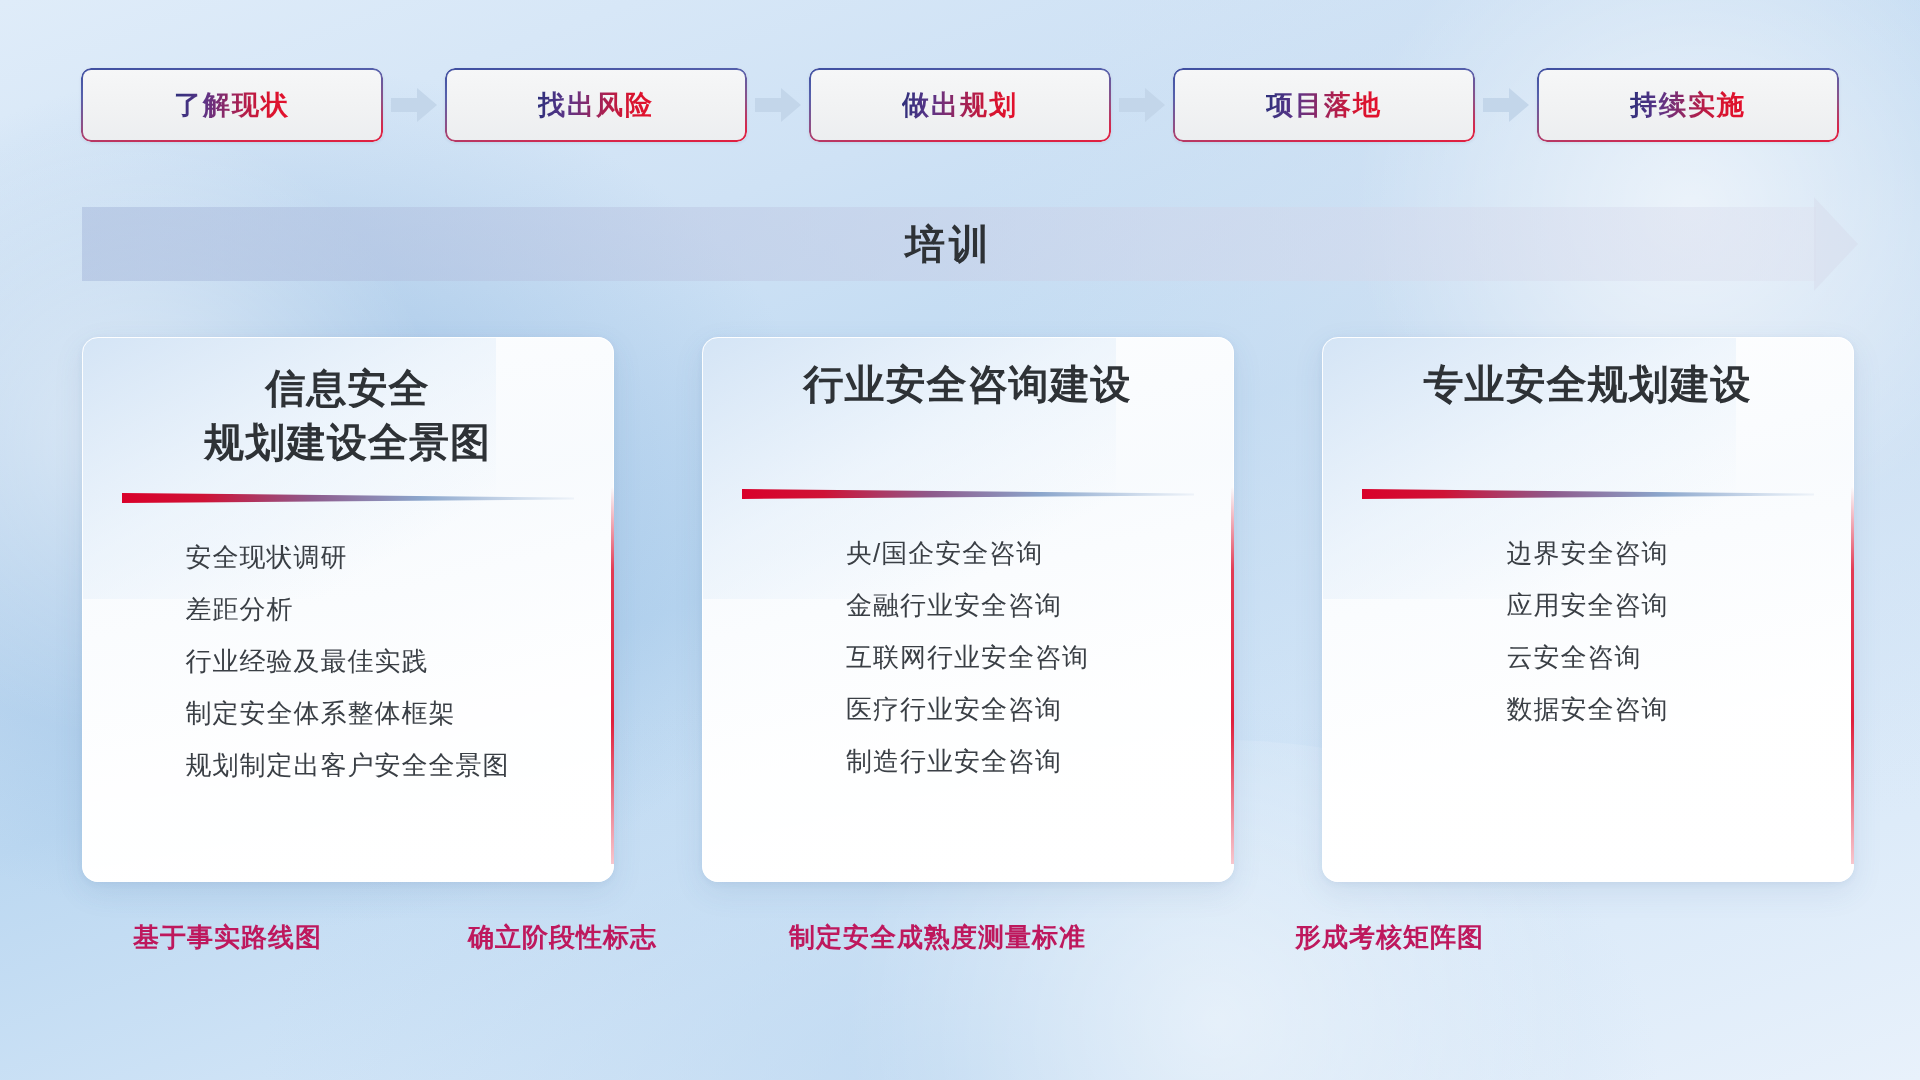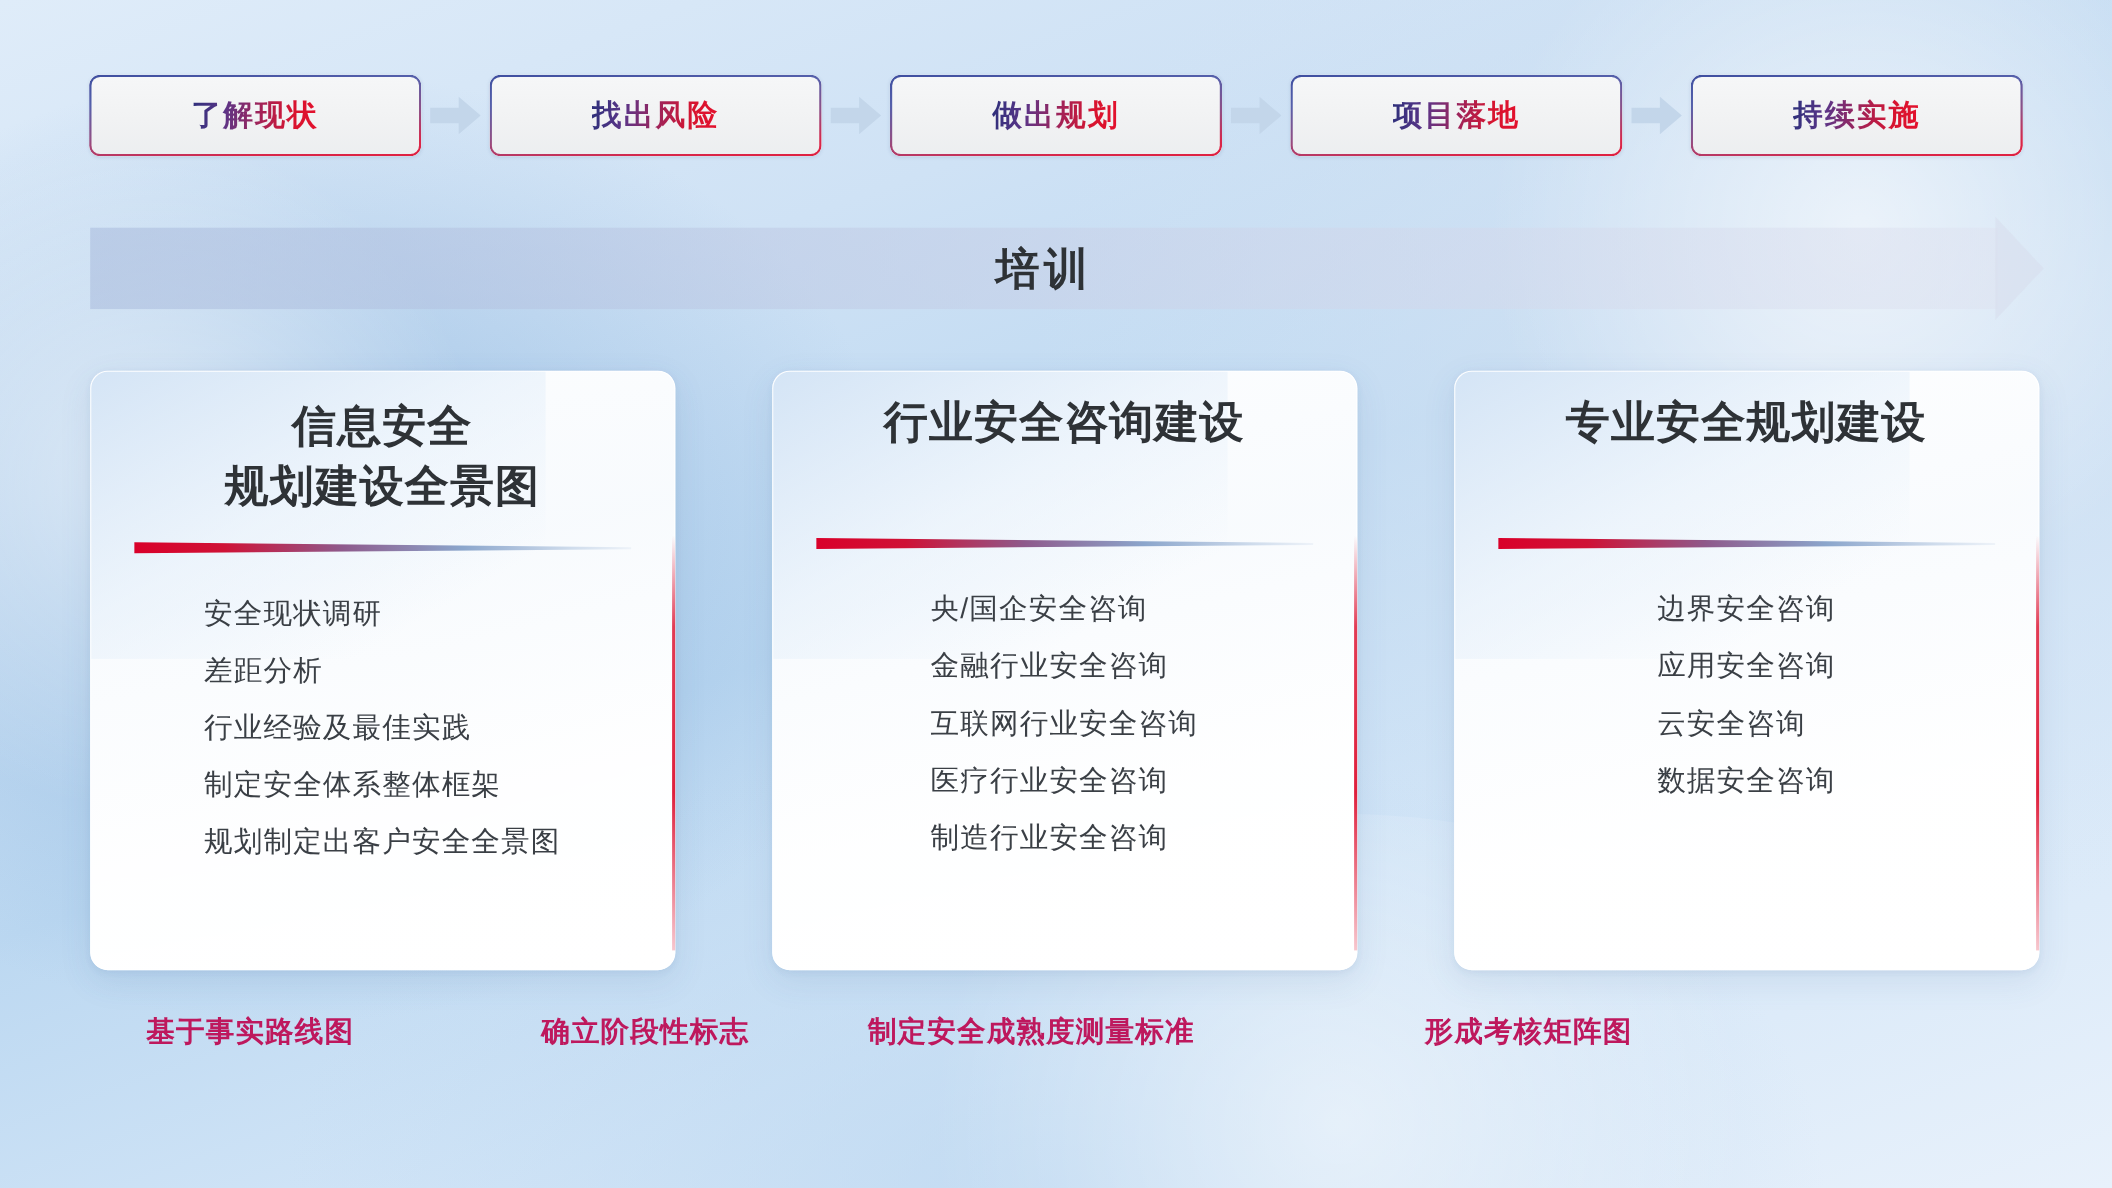--- a/index.html
+++ b/index.html
@@ -279,16 +279,16 @@
       <li>边界安全咨询</li>
       <li>应用安全咨询</li>
       <li>云安全咨询</li>
       <li>数据安全咨询</li>
     </ul>
   </div>
 </div>
 
 <div class="captions">
   <div class="caption" style="left:133px">基于事实路线图</div>
-  <div class="caption" style="left:492px">确立阶段性标志</div>
+  <div class="caption" style="left:468px">确立阶段性标志</div>
   <div class="caption" style="left:789px">制定安全成熟度测量标准</div>
   <div class="caption" style="left:1295px">形成考核矩阵图</div>
 </div>
 
 </body></html>

